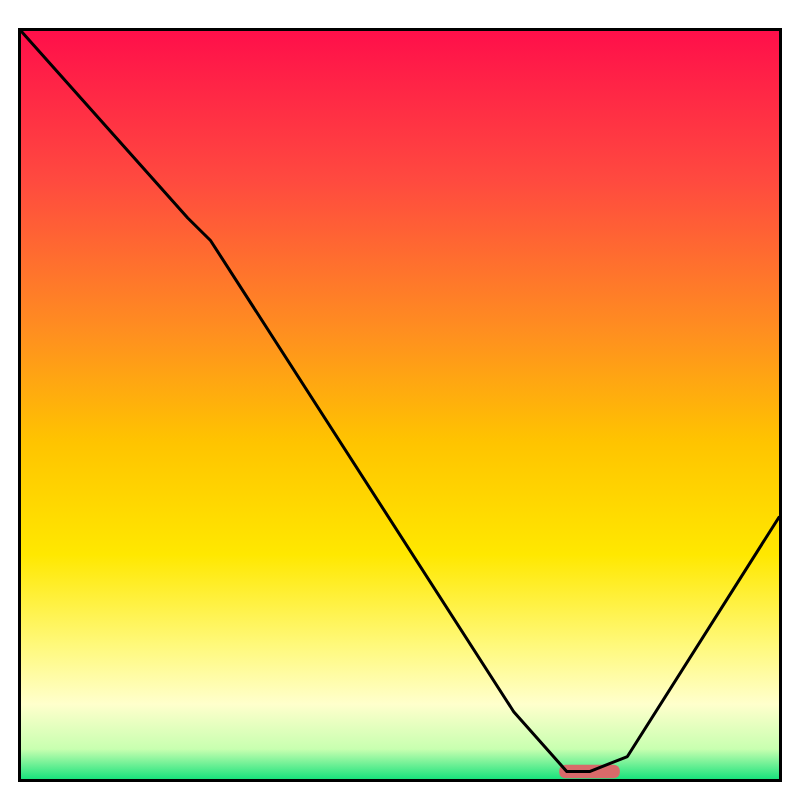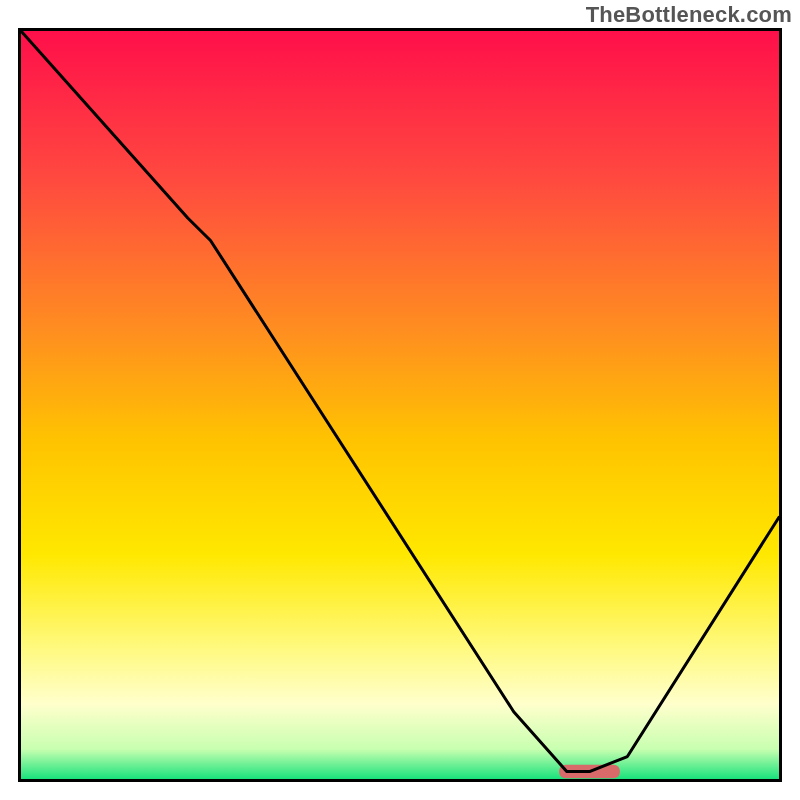--- a/index.html
+++ b/index.html
@@ -43,21 +43,20 @@
     width: 100%;
     height: 100%;
     display: block;
   }
 </style>
 </head>
 <body>
 
 <div class="frame">
 
-  <div class="watermark">TheBottleneck.com</div>
 
   <div class="plot-wrap">
     <svg class="plot" viewBox="0 0 1000 1000" preserveAspectRatio="none">
       <defs>
         <linearGradient id="bg-grad" x1="0" y1="0" x2="0" y2="1">
         <stop offset="0%" stop-color="#ff0f4a"></stop>
             <stop offset="20%" stop-color="#ff4a3f"></stop>
             <stop offset="40%" stop-color="#ff8e20"></stop>
             <stop offset="55.00000000000001%" stop-color="#ffc400"></stop>
             <stop offset="70%" stop-color="#ffe800"></stop>

